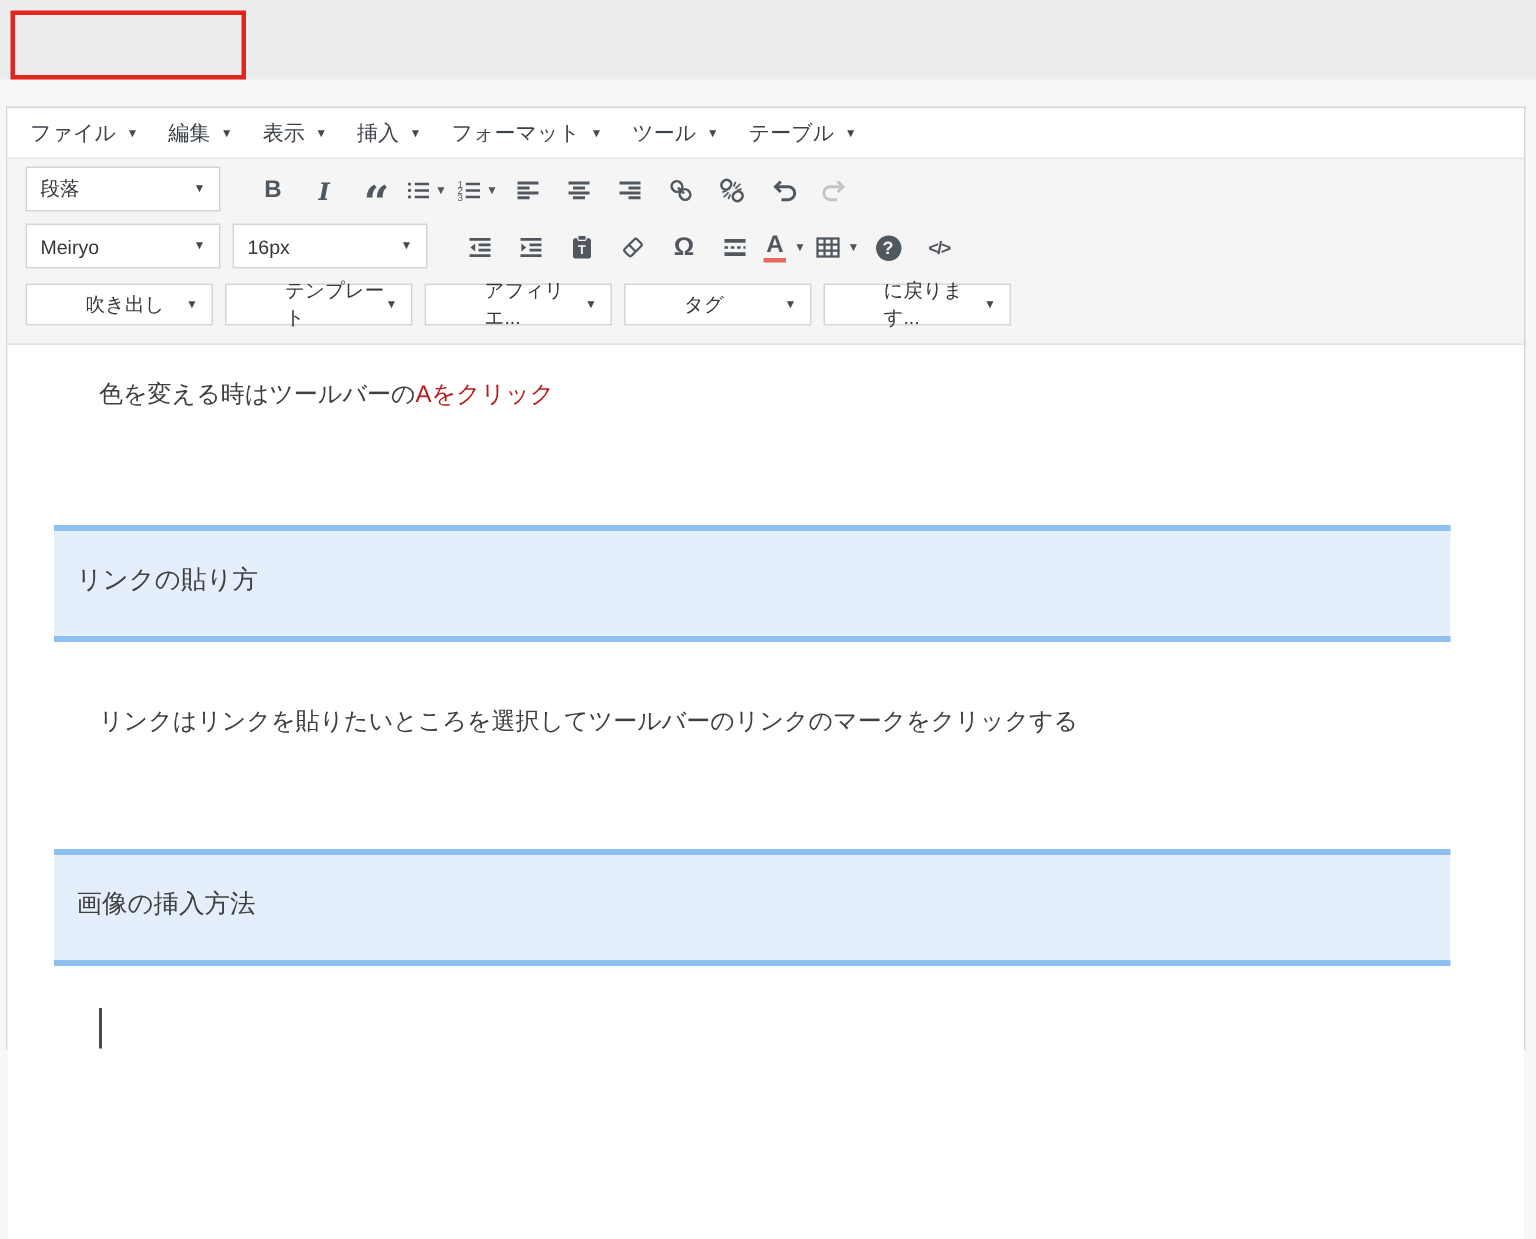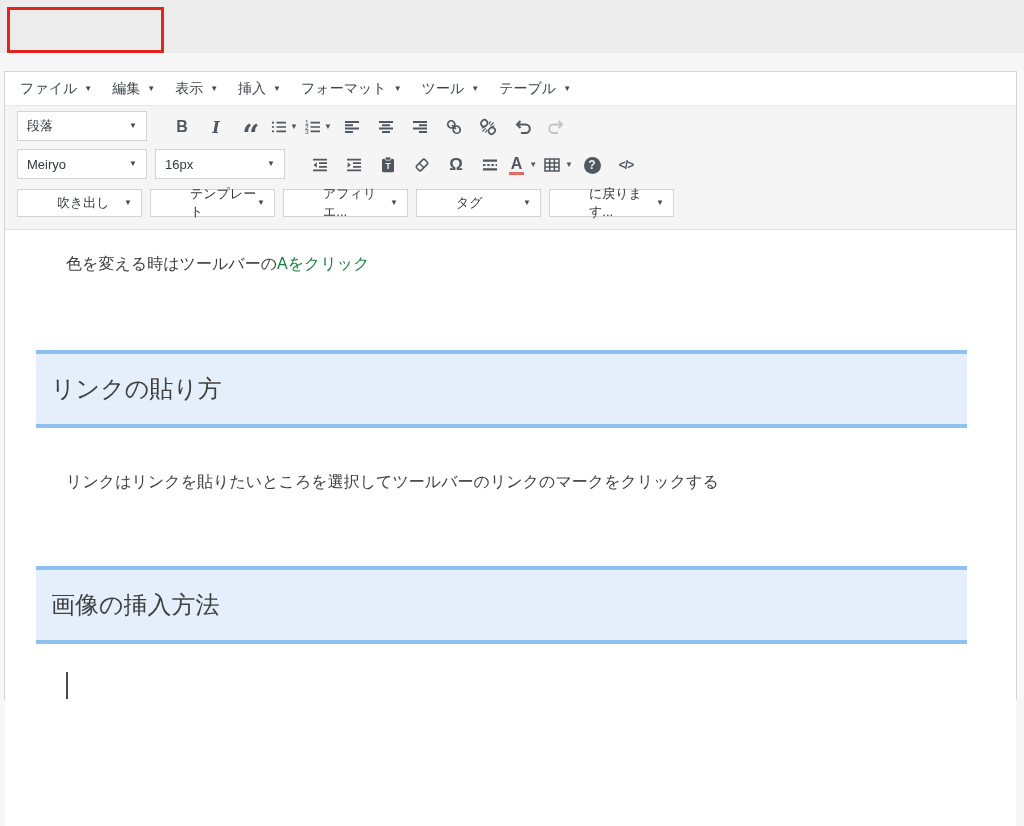--- a/index.html
+++ b/index.html
@@ -76,25 +76,25 @@
     font-size:12px; font-weight:bold; display:flex; align-items:center; justify-content:center;
   }
   
   .content {
     position:relative; background:#fff; padding:0 50px 0 46px;
     font-size:16px; color:#3f3f3f; line-height:24px; cursor:text;
     height:615px; overflow:hidden;
   }
   .content p { margin-left:15px; }
   .p1 { padding-top:22px; }
-  .red-text { color:#15803d; }
+  .red-text { color:#b91c1c; }
   .h-box {
     margin-top:74px; margin-left:-15px; margin-right:-1px;
     background:#e4effb; border-top:4px solid #8fc1f0; border-bottom:4px solid #8fc1f0;
-    padding:21px 15px; font-size:24px; font-weight:normal; color:#3f3f3f; line-height:28px;
+    padding:21px 15px; font-size:17px; font-weight:normal; color:#3f3f3f; line-height:28px;font-family:Liberation Mono, monospace;
   }
   .h-box.second { margin-top:72px; }
   .p2 { margin-top:42px; }
   .p3 { margin-top:38px; }
   .p4 { margin-top:40px; }
   .content a { color:#6eb3e8; text-decoration:underline; cursor:pointer; }
   .cursor-line { margin:28px 0 0 15px; height:28px; }
   .caret-bar { display:inline-block; width:2px; height:27px; background:#4a4a4a; vertical-align:top; }
 </style>
 </head>

